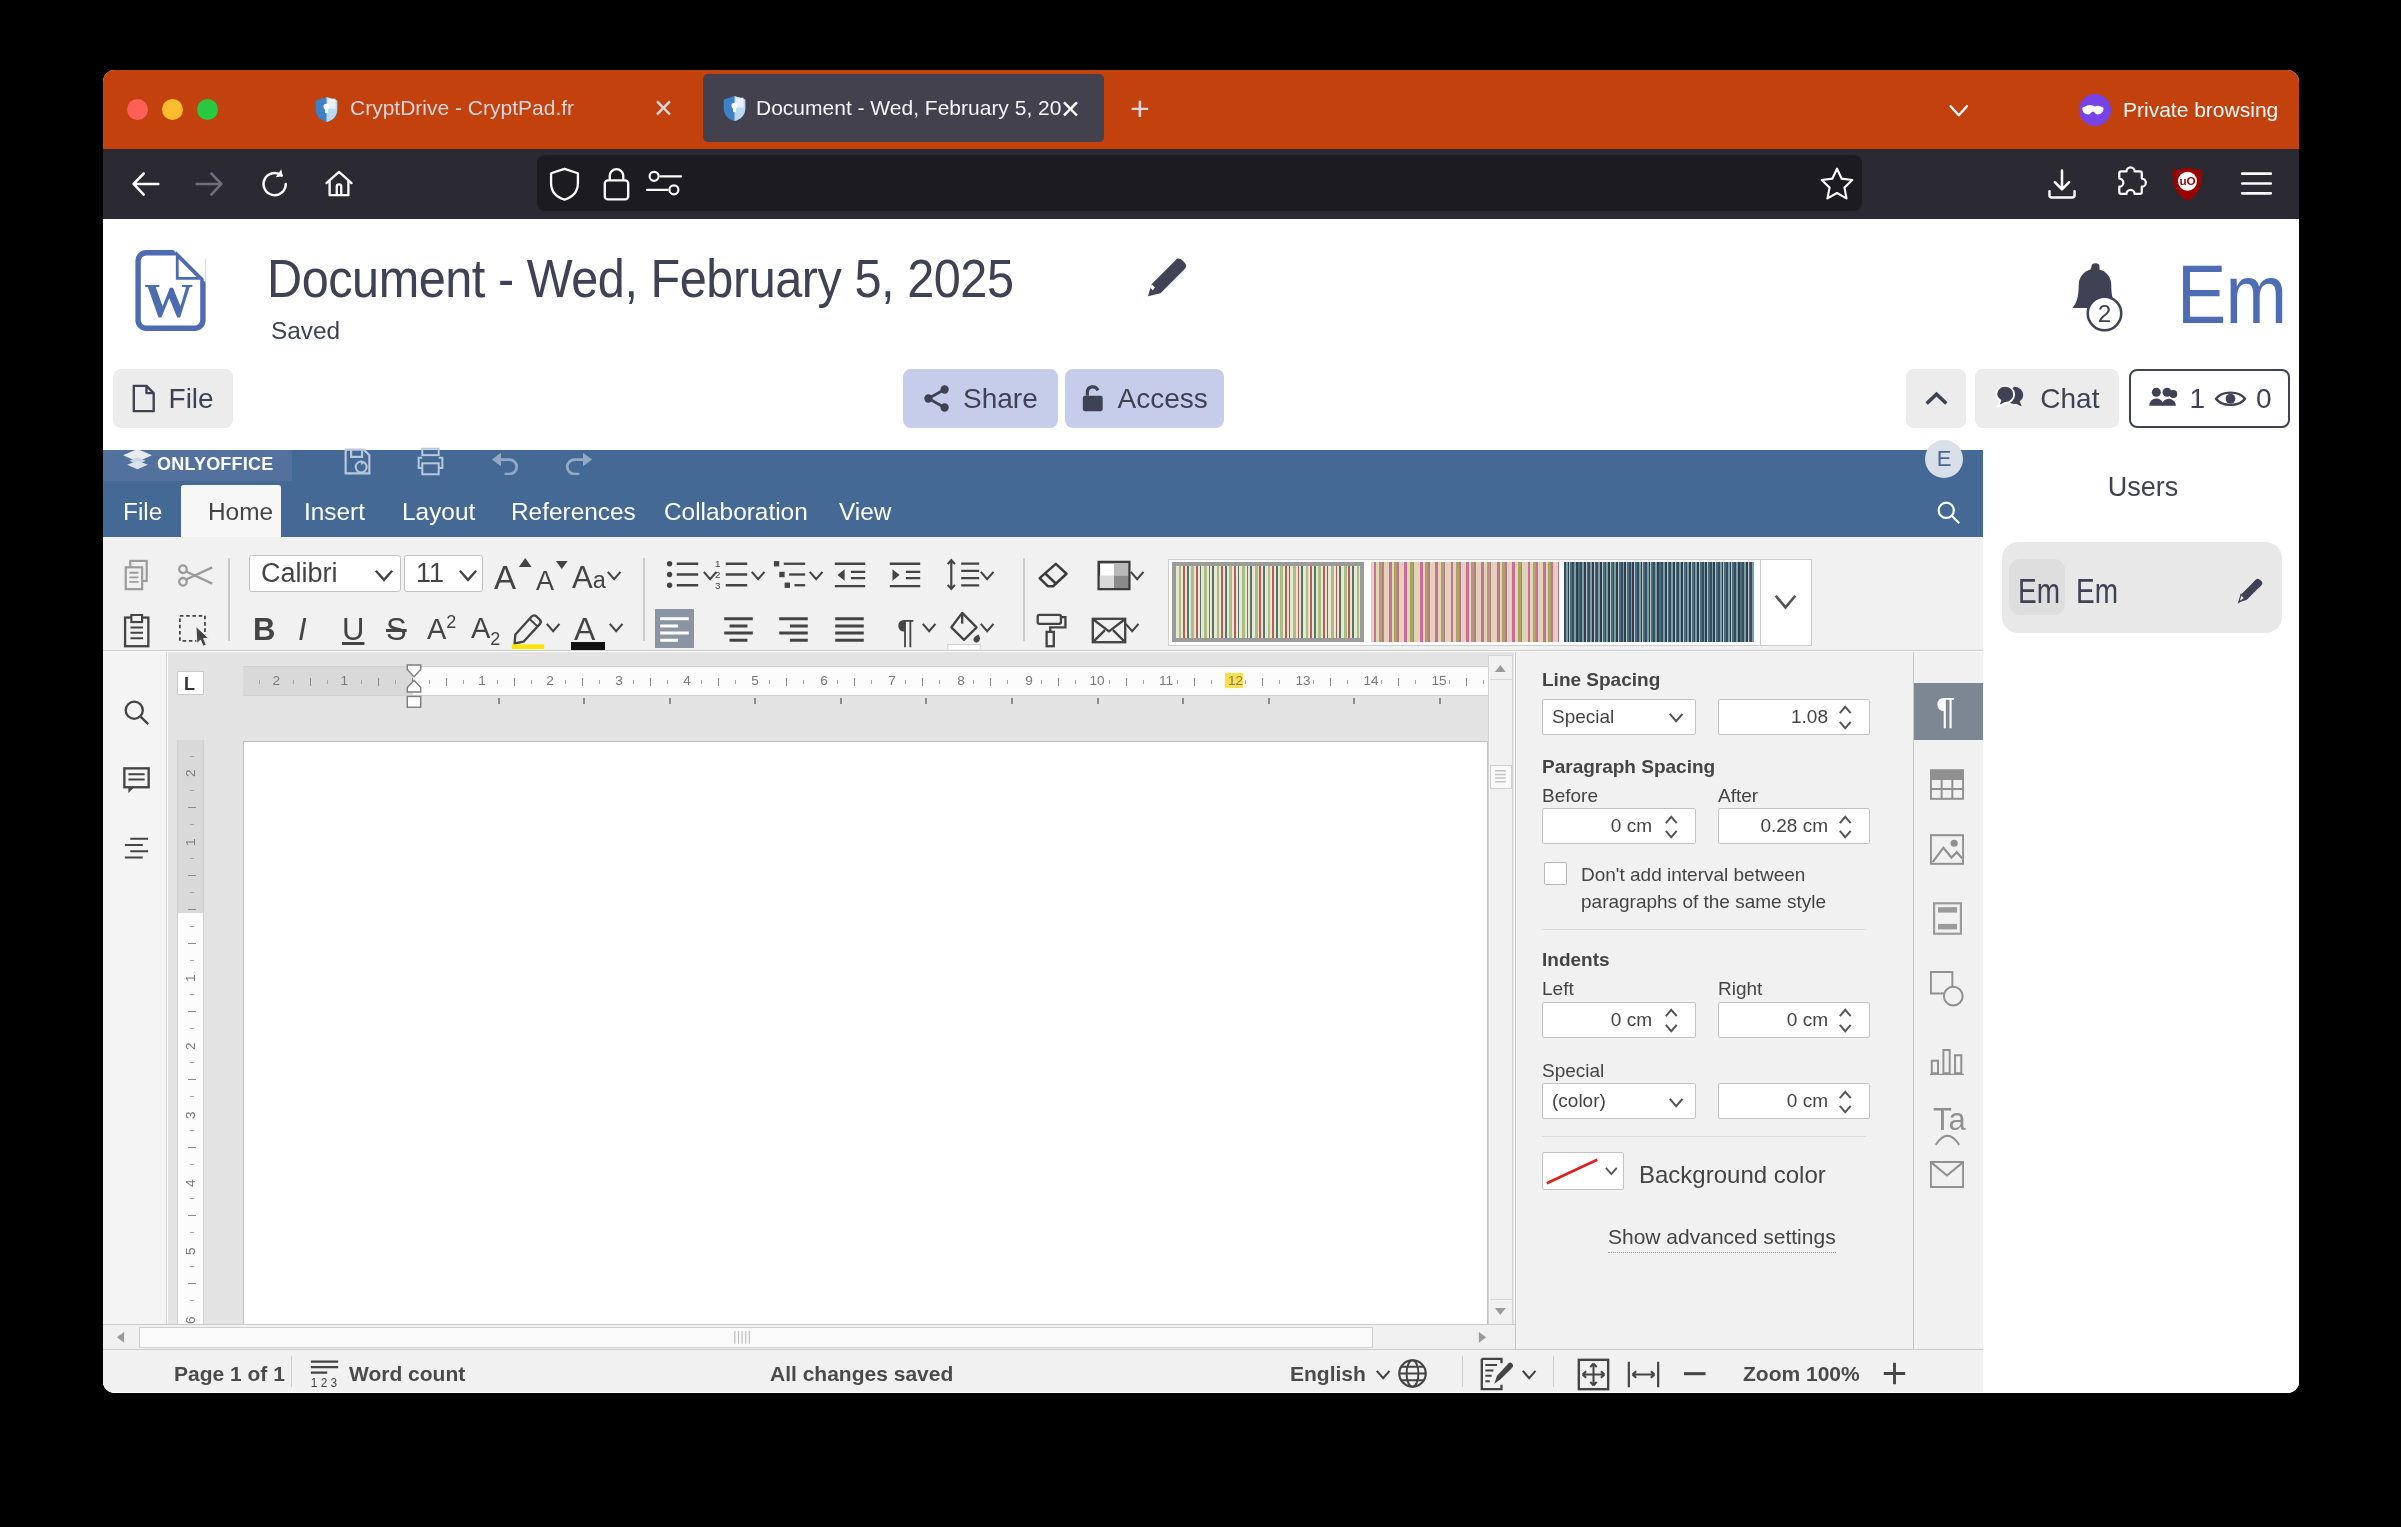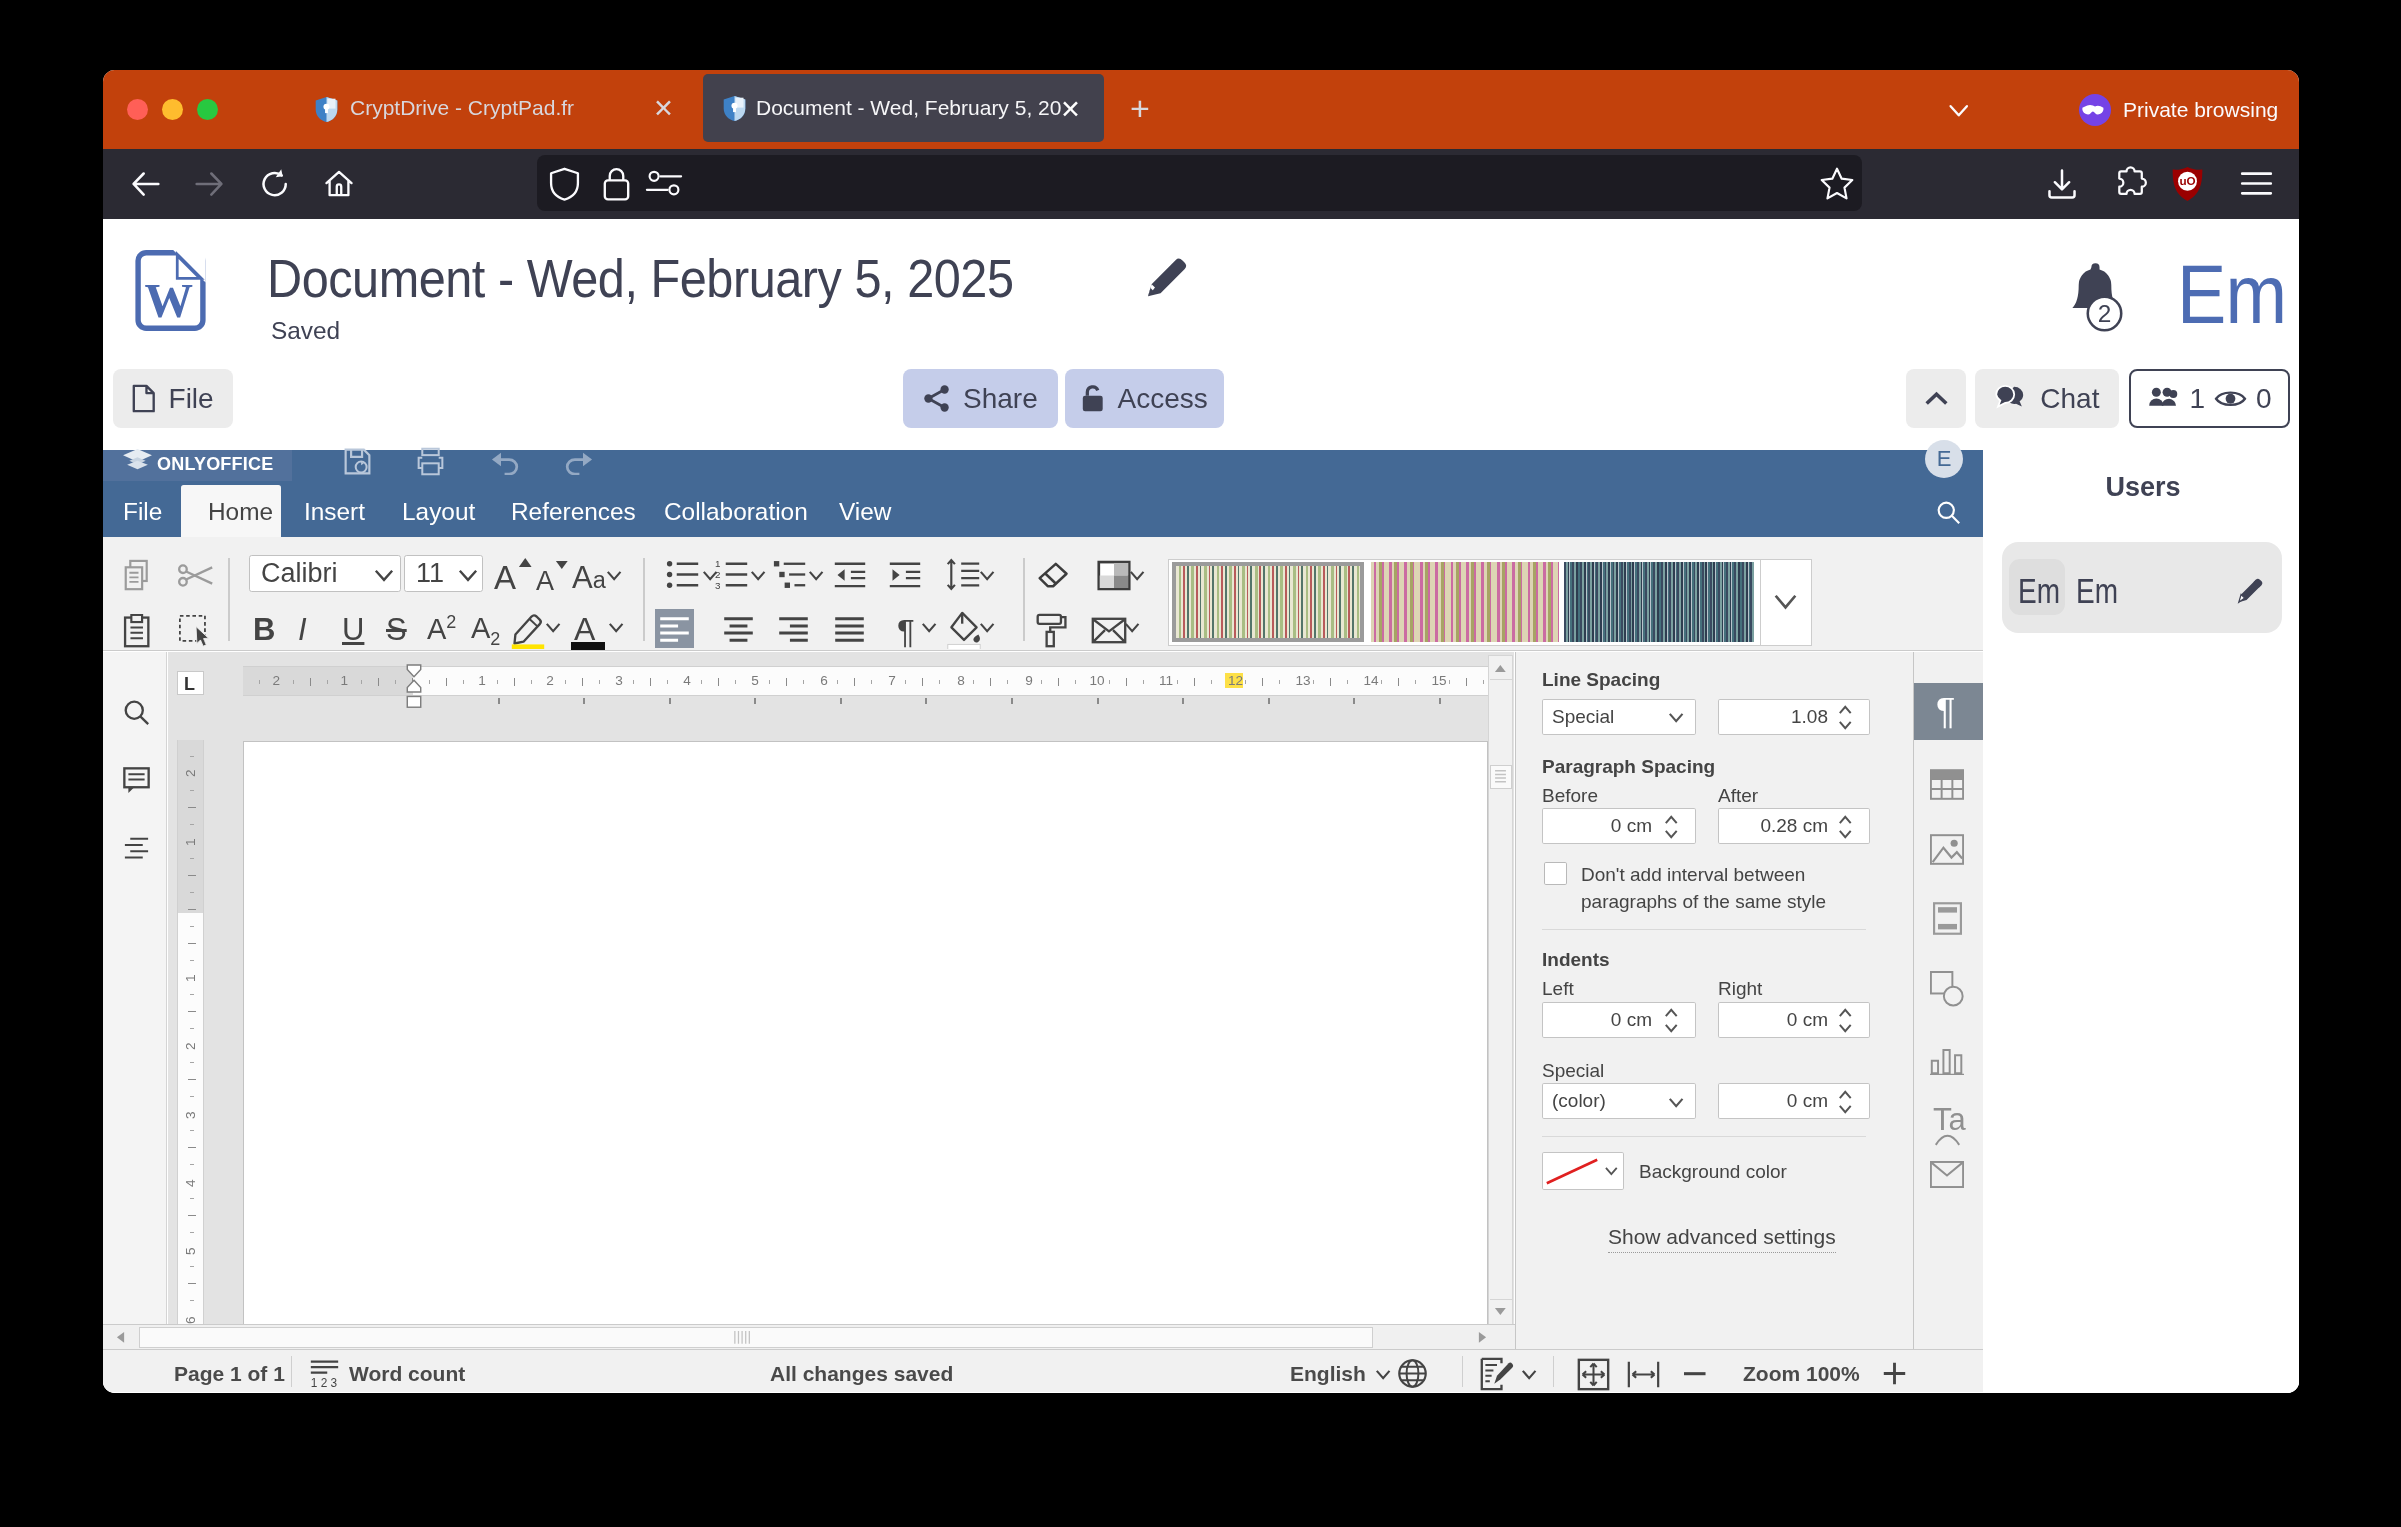--- a/index.html
+++ b/index.html
@@ -595,21 +595,21 @@
       <path d="M2 2 L8 9 L14 2" stroke="#555" stroke-width="2.2" fill="none"></path>
     </svg>
   <div class="phr" style="top:1066px"></div>
   <div class="abs" style="left:1439px;top:1082px;width:82px;height:38px;background:#fff;border:1.8px solid #c4c4c4;border-radius:1.8px"></div>
   <svg class="abs" style="left:1442px;top:1088px" width="54" height="27" viewBox="0 0 60 30">
       <line x1="2" y1="28" x2="58" y2="2" stroke="#e02020" stroke-width="3"></line>
     </svg>
   <svg class="abs" style="left:1502px;top:1097px" width="12.7" height="9" viewBox="0 0 14 10">
       <path d="M1 1 L7 8 L13 1" stroke="#555" stroke-width="2" fill="none"></path>
     </svg>
-  <div class="plabel" style="left:1536px;top:1091px;font-size:19px">Background color</div>
+  <div class="plabel" style="left:1536px;top:1091px;font-size:24px">Background color</div>
   <div class="abs" style="left:1505px;top:1155px;font-size:21px;color:#444;border-bottom:1.8px dotted #9a9a9a;padding-bottom:2.7px">Show advanced settings</div>
 
   <div class="abs" style="left:1811px;top:613px;width:70px;height:57px;background:#7c8793"></div>
   <div class="abs" style="left:1833px;top:621px;font-size:36px;color:#fff">¶</div>
   <svg class="sico" style="left:1827px;top:699px" width="34" height="31" viewBox="0 0 38 34">
       <rect x="1" y="1" width="36" height="32" fill="none" stroke="#909090" stroke-width="2.2"></rect>
       <path d="M1 11 H37 M1 22 H37 M13 1 V33 M25 1 V33" stroke="#909090" stroke-width="2.2"></path>
       <rect x="1" y="1" width="36" height="10" fill="#909090"></rect>
     </svg>
   <svg class="sico" style="left:1827px;top:764px" width="34" height="31" viewBox="0 0 38 34">
@@ -676,21 +676,21 @@
     </svg>
   <svg class="abs" style="left:1580px;top:1301px" width="23.5" height="5.4" viewBox="0 0 26 6">
       <path d="M1 3 H25" stroke="#444" stroke-width="3.4"></path>
     </svg>
   <div class="abs" style="left:1640px;top:1292px;font-size:21px;font-weight:bold;color:#4a4a4a">Zoom 100%</div>
   <svg class="abs" style="left:1779px;top:1291px" width="25" height="25" viewBox="0 0 28 28">
       <path d="M14 2 V26 M2 14 H26" stroke="#444" stroke-width="3.2"></path>
     </svg>
 
   <div id="userspanel"></div>
-  <div class="abs" style="left:2000px;top:402px;width:80px;text-align:center;font-size:27px;font-weight:bold;color:#3f4254">Users</div>
+  <div class="abs" style="left:2000px;top:402px;width:80px;text-align:center;font-size:27px;font-weight:normal;color:#3f4254">Users</div>
   <div class="abs" style="left:1899px;top:472px;width:280px;height:91px;background:#e8e8e8;border-radius:16.3px"></div>
   <div class="abs" style="left:1906px;top:489px;width:56px;height:56px;background:#dedede;border-radius:11px"></div>
   <div class="abs" style="left:1915px;top:501px;font-size:35px;color:#3f4254;transform:scaleX(0.8);transform-origin:left top">Em</div>
   <div class="abs" style="left:1973px;top:501px;font-size:35px;color:#3f4254;transform:scaleX(0.8);transform-origin:left top">Em</div>
   <svg class="abs" style="left:2134px;top:504px" width="30" height="30" viewBox="0 0 33 33">
       <path d="M2 31 L4.5 22.5 L21 6 Q23 4 25.5 6.5 L26.5 7.5 Q29 10 27 12 L10.5 28.5 Z" fill="#3f4254"></path>
       <path d="M21 6 L27 12 L24 15 L18 9 Z" fill="#3f4254"></path>
       <path d="M2 31 L4.5 22.5 L8.5 26.5 Z" fill="#fff" stroke="#3f4254" stroke-width="1.4"></path>
     </svg>
 </div>

